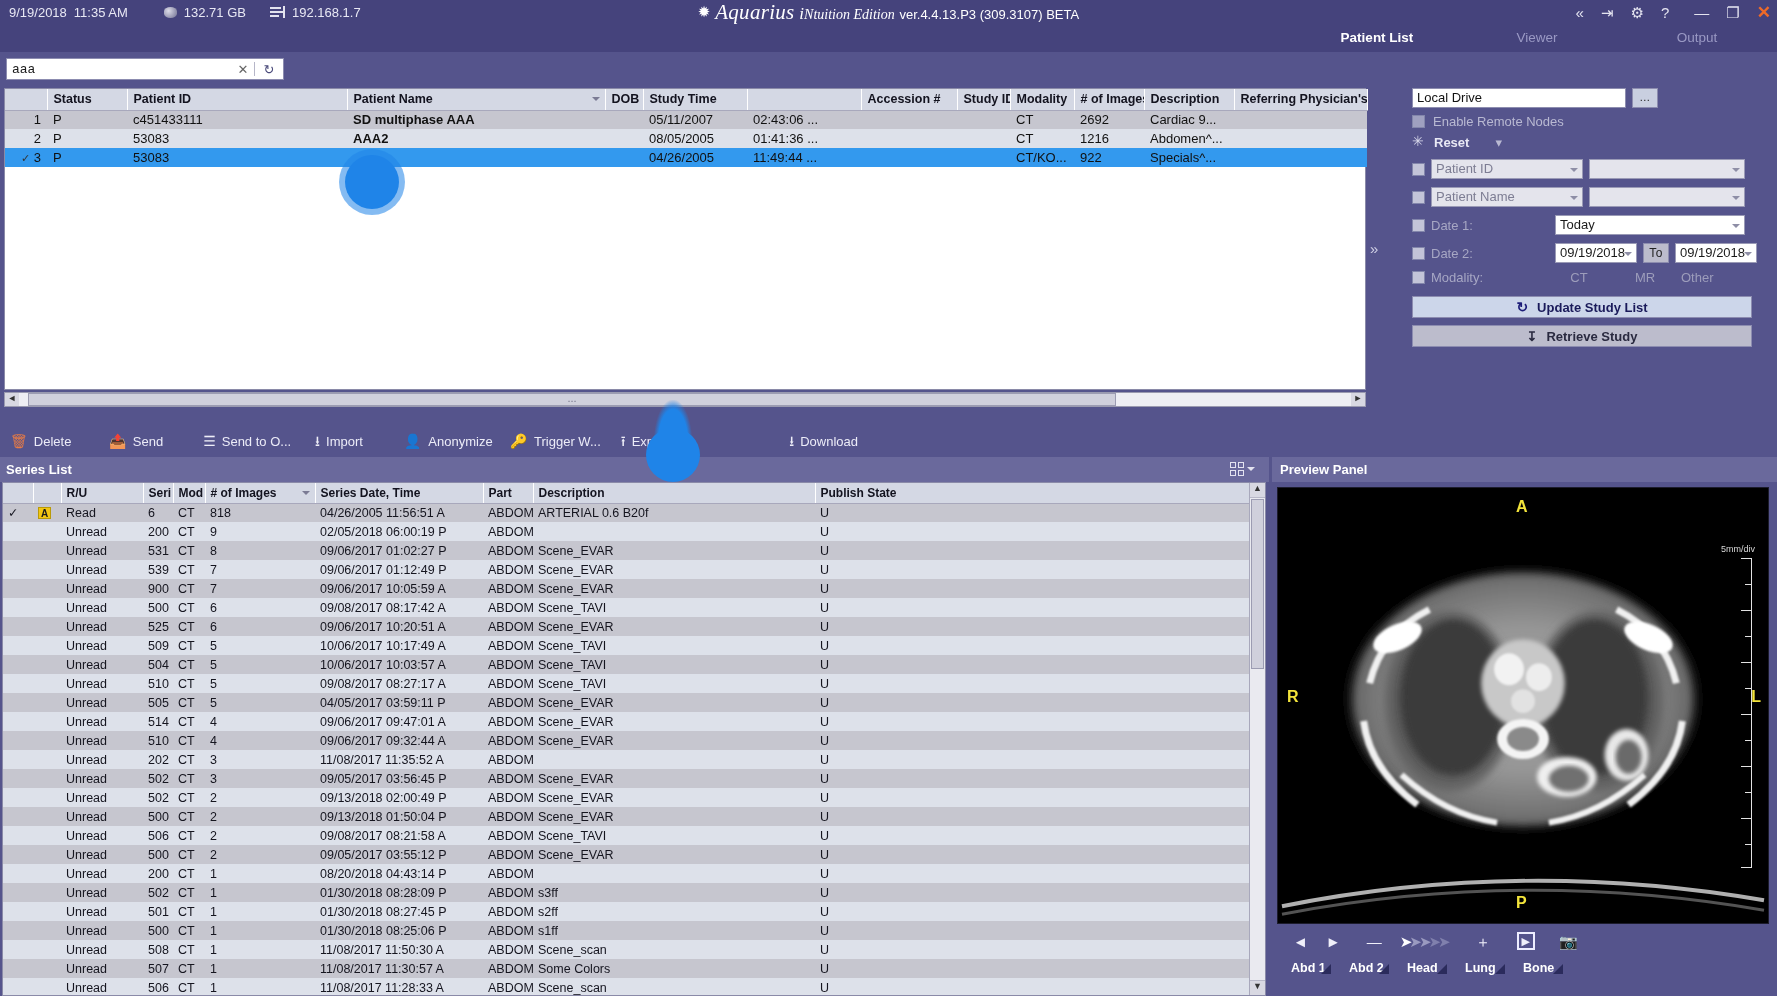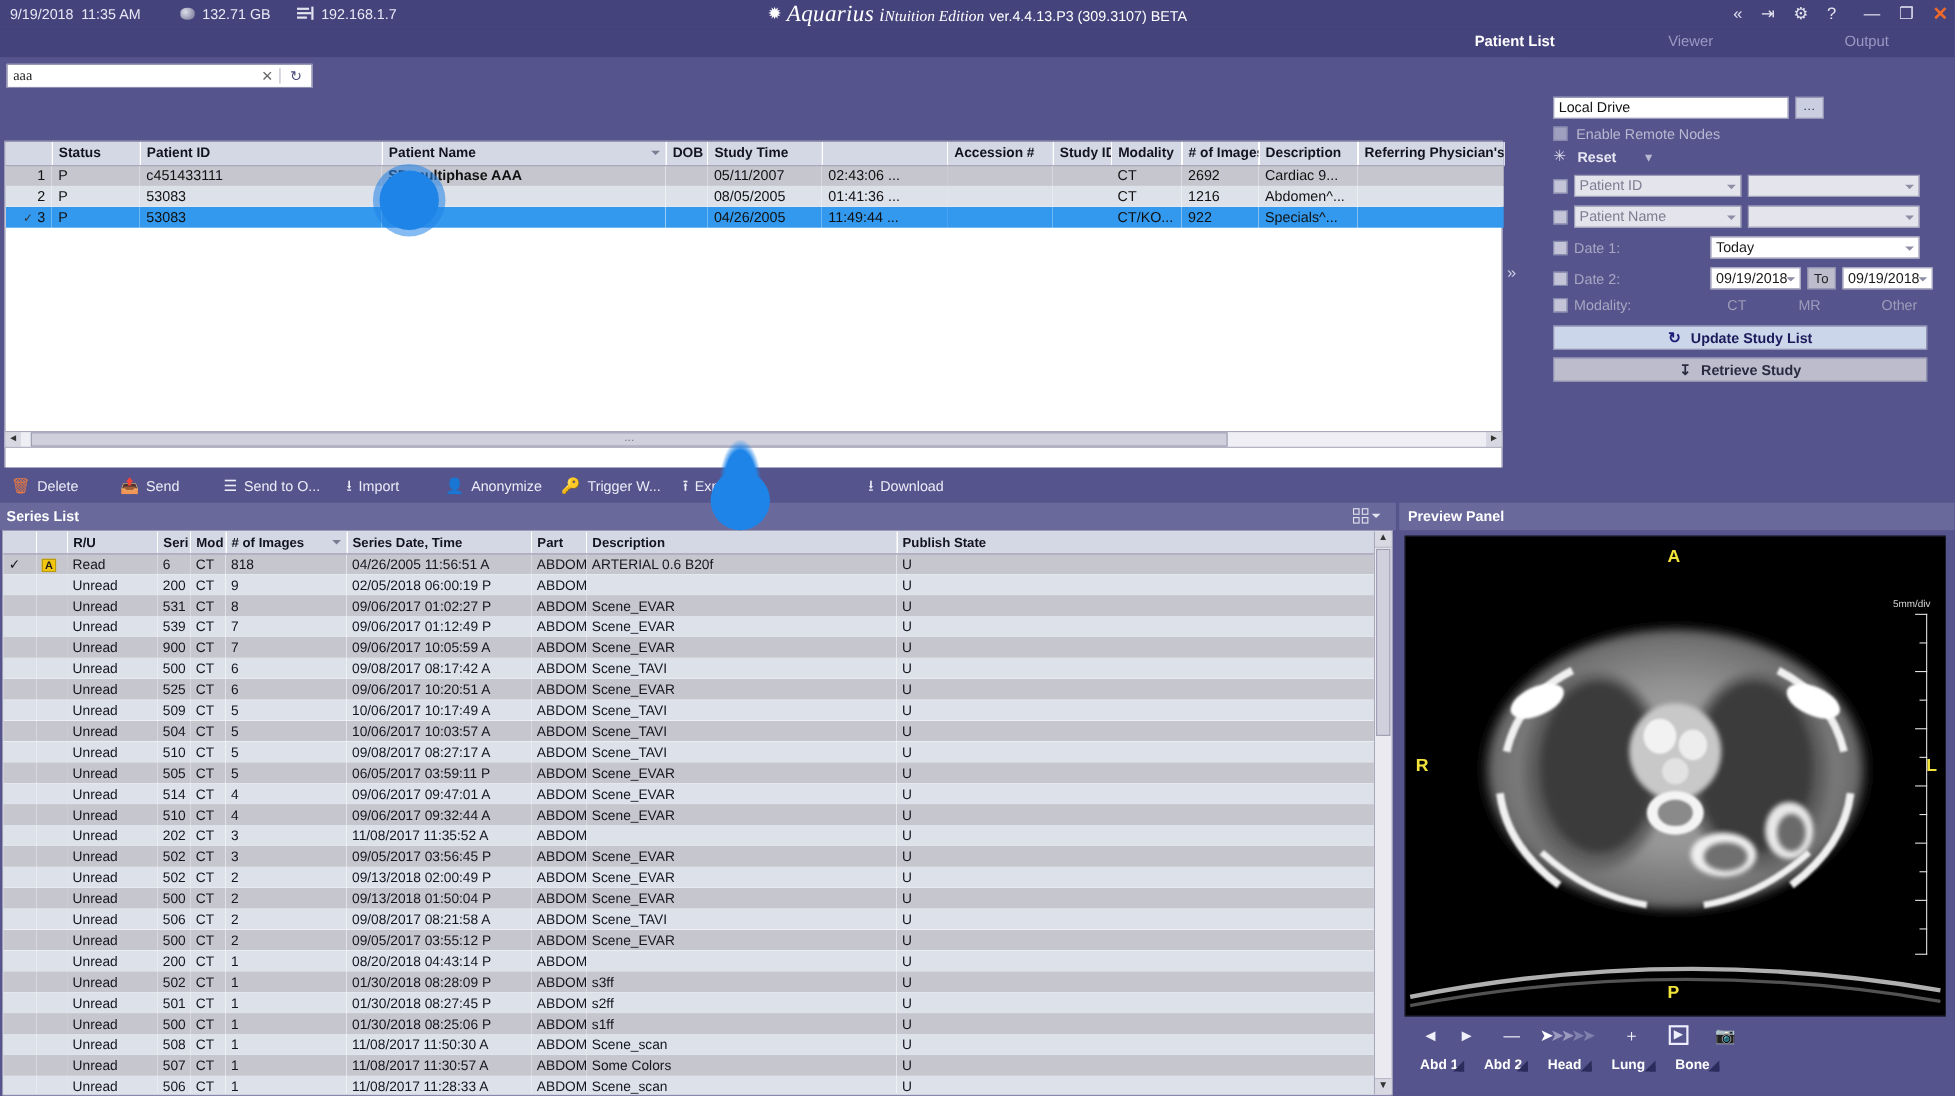--- a/index.html
+++ b/index.html
@@ -53,30 +53,30 @@
   .tabstrip .tab.active { color: #ffffff; font-weight: bold; }
 
   
   .searchrow { position: absolute; left: 0; top: 52px; width: 1389px; height: 34px; background: #55548c; }
   .searchbox {
     position: absolute; left: 6px; top: 6px; width: 278px; height: 22px;
     background: #fff; border: 1px solid #8c8cb0; display: flex; align-items: center;
   }
   .searchbox input {
     border: 0; outline: 0; flex: 1; height: 20px; padding-left: 5px;
-    font-size: 13px; font-family: Liberation Serif, serif; color: #1a1a1a; background: transparent;
+    font-size: 13px; font-family: Liberation Mono, monospace; color: #1a1a1a; background: transparent;
   }
   .sb-clear { width: 22px; text-align:center; color:#666; font-size:13px; }
   .sb-divider { width:1px; height:14px; background:#b6b6c8; }
   .sb-refresh { width: 28px; text-align:center; color:#4a4a7a; font-size:13px; }
 
   
   .patient-wrap {
     position: absolute; left: 4px; top: 88px; width: 1362px; height: 302px;
-    background: #ffffff; border: 1px solid #8a8aa8; margin-top: 40px;
+    background: #ffffff; border: 1px solid #8a8aa8;
   }
   table.grid { border-collapse: collapse; width: 100%; table-layout: fixed; font-size: 13px; }
   table.grid th {
     background: #d4d8e4; color: #13131f; font-weight: bold; font-size: 12.5px;
     height: 21px; text-align: left; padding: 0 6px;
     border-right: 1px solid #fff; border-bottom: 1px solid #a8a8bc;
     position: relative; white-space: nowrap; overflow: hidden;
   }
   table.grid th.num { border-right: 1px solid #fff; }
   table.grid td {
@@ -430,21 +430,21 @@
       <span class="qp-label dim" style="width:118px">Date 2:</span>
       <span class="qp-select white" style="width:82px"><span>09/19/2018</span><i class="car"></i></span>
       <span class="qp-browse" style="width:26px; background:#bcbccc; font-size:12px; line-height:18px">To</span>
       <span class="qp-select white" style="width:82px"><span>09/19/2018</span><i class="car"></i></span>
     </div>
     <div class="qp-row" style="top:182px; gap:6px;">
       <span class="qp-chk light"></span>
       <span class="qp-label dim" style="width:112px">Modality:</span>
       <span class="modality-opt" style="width:60px;text-align:center">CT</span>
       <span class="modality-opt" style="width:60px;text-align:center">MR</span>
-      <span class="modality-opt" style="width:62px;text-align:right">Other</span>
+      <span class="modality-opt" style="width:62px;text-align:left">Other</span>
     </div>
     <div class="qp-row" style="top:208px;">
       <div class="qp-btn">
         <span class="refresh-glyph">↻</span>
         <span>Update Study List</span>
       </div>
     </div>
     <div class="qp-row" style="top:237px;">
       <div class="qp-btn grey">
         <span class="dl-glyph">↧</span>
@@ -654,21 +654,21 @@
             <td>Scene_TAVI</td>
             <td>U</td>
           </tr>
           <tr class="srow-a">
             <td class="check"></td>
             <td></td>
             <td>Unread</td>
             <td>505</td>
             <td>CT</td>
             <td>5</td>
-            <td>06/05/2017  03:59:11 P</td>
+            <td>04/05/2017  03:59:11 P</td>
             <td>ABDOMEN</td>
             <td>Scene_EVAR</td>
             <td>U</td>
           </tr>
           <tr class="srow-b">
             <td class="check"></td>
             <td></td>
             <td>Unread</td>
             <td>514</td>
             <td>CT</td>

